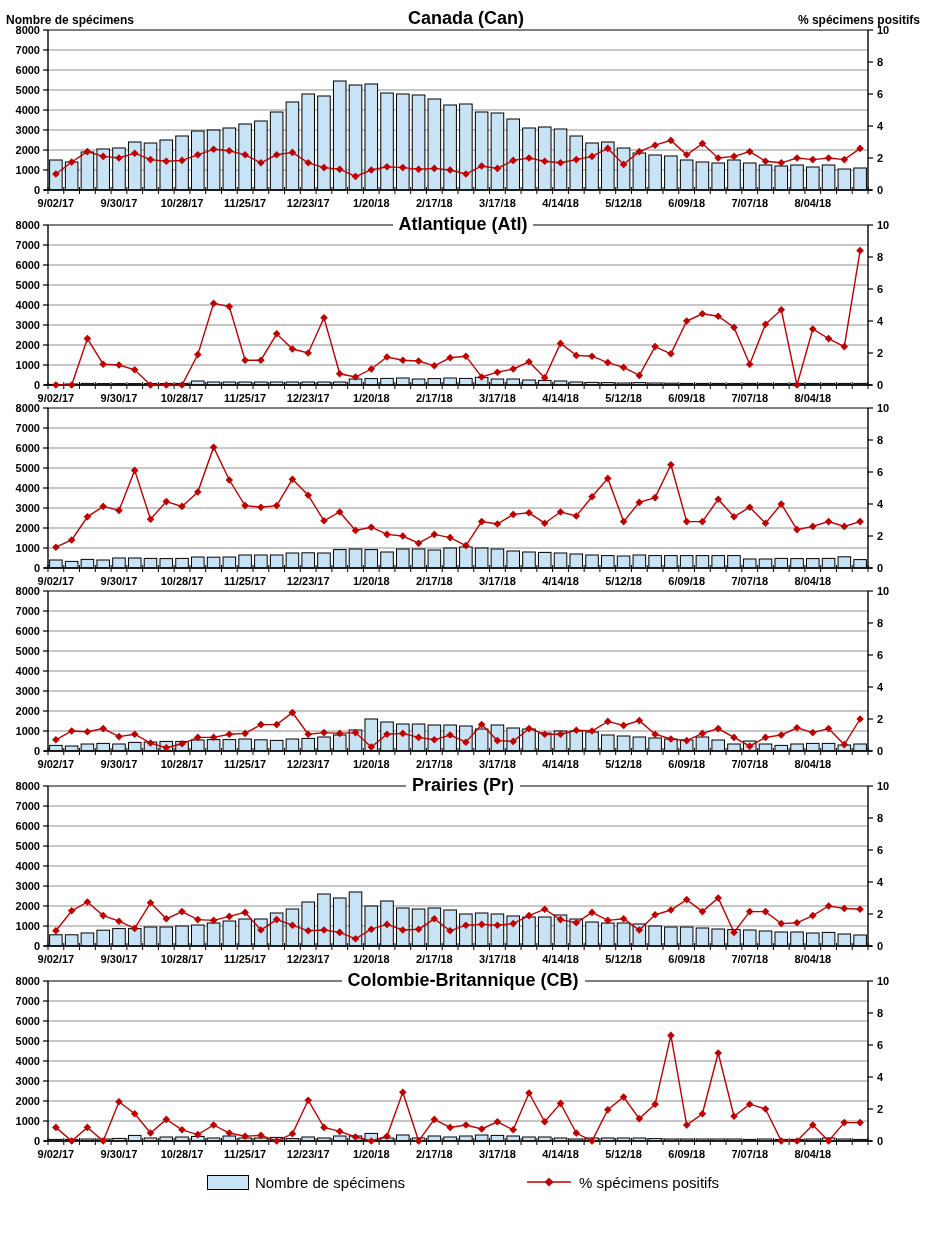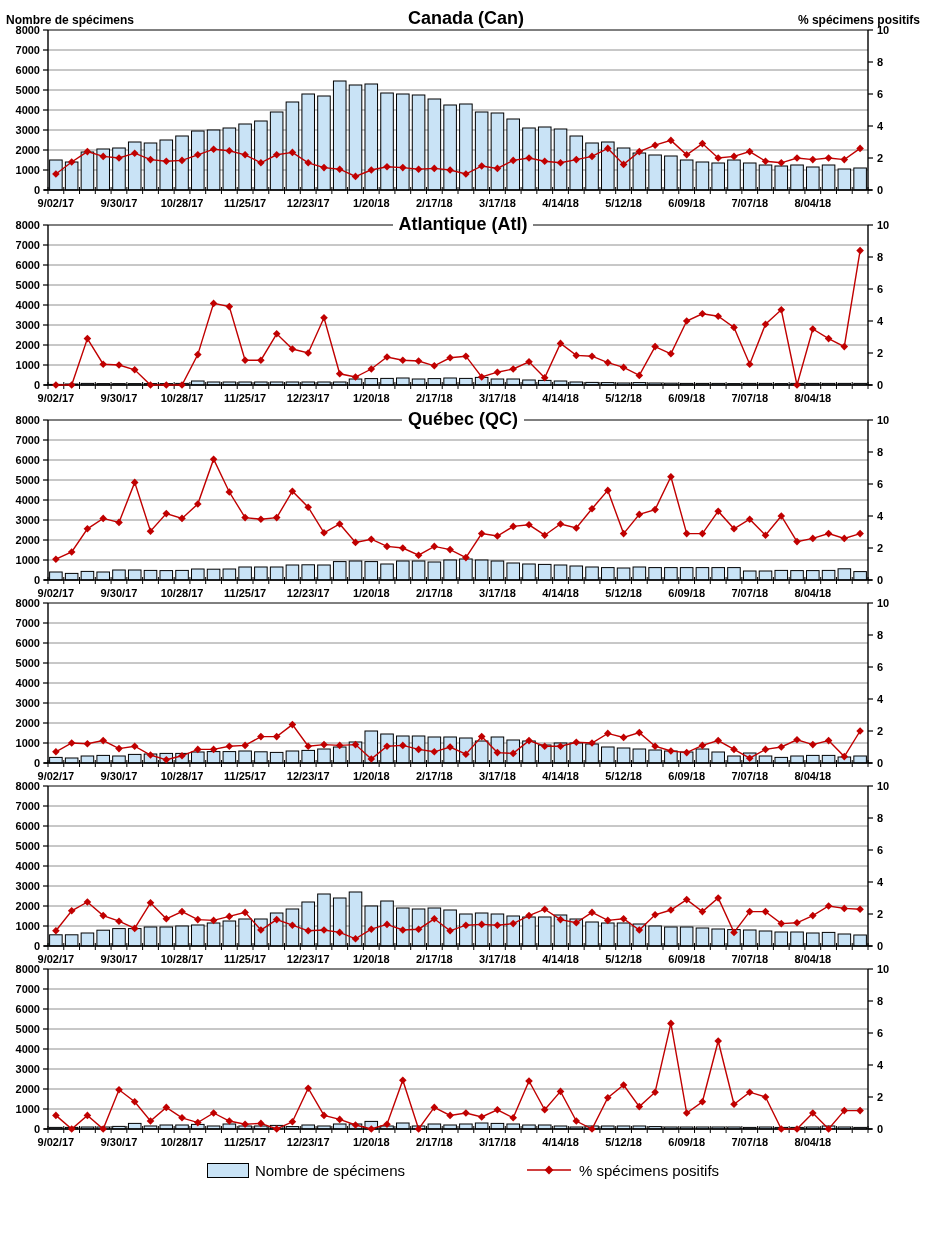--- a/index.html
+++ b/index.html
@@ -487,21 +487,20 @@
             <path d="M797.0 164.2 L800.8 168.0 L797.0 171.8 L793.2 168.0 Z" fill="#C00000"></path>
             <path d="M812.8 108.2 L816.6 112.0 L812.8 115.8 L809.0 112.0 Z" fill="#C00000"></path>
             <path d="M828.6 117.8 L832.4 121.6 L828.6 125.4 L824.8 121.6 Z" fill="#C00000"></path>
             <path d="M844.3 125.8 L848.1 129.6 L844.3 133.4 L840.5 129.6 Z" fill="#C00000"></path>
             <path d="M860.1 29.8 L863.9 33.6 L860.1 37.4 L856.3 33.6 Z" fill="#C00000"></path>
           </g>
         </svg></div>
   </section>
 
   <section class="panel">
-    <div class="panel-title-row"><span class="panel-title">Québec (QC)</span></div>
     <div class="chart"><svg width="926" height="190" viewBox="0 0 926 190">
           <g>
             <line x1="48" x2="868" y1="148" y2="148" stroke="#909090" stroke-width="1"></line>
             <line x1="48" x2="868" y1="128" y2="128" stroke="#909090" stroke-width="1"></line>
             <line x1="48" x2="868" y1="108" y2="108" stroke="#909090" stroke-width="1"></line>
             <line x1="48" x2="868" y1="88" y2="88" stroke="#909090" stroke-width="1"></line>
             <line x1="48" x2="868" y1="68" y2="68" stroke="#909090" stroke-width="1"></line>
             <line x1="48" x2="868" y1="48" y2="48" stroke="#909090" stroke-width="1"></line>
             <line x1="48" x2="868" y1="28" y2="28" stroke="#909090" stroke-width="1"></line>
             <line x1="48" x2="868" y1="8" y2="8" stroke="#000" stroke-width="1"></line>
@@ -950,20 +949,21 @@
             <path d="M797.0 141.0 L800.8 144.8 L797.0 148.6 L793.2 144.8 Z" fill="#C00000"></path>
             <path d="M812.8 145.8 L816.6 149.6 L812.8 153.4 L809.0 149.6 Z" fill="#C00000"></path>
             <path d="M828.6 141.8 L832.4 145.6 L828.6 149.4 L824.8 145.6 Z" fill="#C00000"></path>
             <path d="M844.3 157.8 L848.1 161.6 L844.3 165.4 L840.5 161.6 Z" fill="#C00000"></path>
             <path d="M860.1 132.2 L863.9 136.0 L860.1 139.8 L856.3 136.0 Z" fill="#C00000"></path>
           </g>
         </svg></div>
   </section>
 
   <section class="panel">
+    <div class="panel-title-row"><span class="panel-title">Prairies (Pr)</span></div>
     <div class="chart"><svg width="926" height="190" viewBox="0 0 926 190">
           <g>
             <line x1="48" x2="868" y1="148" y2="148" stroke="#909090" stroke-width="1"></line>
             <line x1="48" x2="868" y1="128" y2="128" stroke="#909090" stroke-width="1"></line>
             <line x1="48" x2="868" y1="108" y2="108" stroke="#909090" stroke-width="1"></line>
             <line x1="48" x2="868" y1="88" y2="88" stroke="#909090" stroke-width="1"></line>
             <line x1="48" x2="868" y1="68" y2="68" stroke="#909090" stroke-width="1"></line>
             <line x1="48" x2="868" y1="48" y2="48" stroke="#909090" stroke-width="1"></line>
             <line x1="48" x2="868" y1="28" y2="28" stroke="#909090" stroke-width="1"></line>
             <line x1="48" x2="868" y1="8" y2="8" stroke="#000" stroke-width="1"></line>
@@ -1181,20 +1181,21 @@
             <path d="M797.0 141.0 L800.8 144.8 L797.0 148.6 L793.2 144.8 Z" fill="#C00000"></path>
             <path d="M812.8 133.8 L816.6 137.6 L812.8 141.4 L809.0 137.6 Z" fill="#C00000"></path>
             <path d="M828.6 124.2 L832.4 128.0 L828.6 131.8 L824.8 128.0 Z" fill="#C00000"></path>
             <path d="M844.3 126.6 L848.1 130.4 L844.3 134.2 L840.5 130.4 Z" fill="#C00000"></path>
             <path d="M860.1 127.4 L863.9 131.2 L860.1 135.0 L856.3 131.2 Z" fill="#C00000"></path>
           </g>
         </svg></div>
   </section>
 
   <section class="panel">
+    <div class="panel-title-row"><span class="panel-title">Colombie-Britannique (CB)</span></div>
     <div class="chart"><svg width="926" height="190" viewBox="0 0 926 190">
           <g>
             <line x1="48" x2="868" y1="148" y2="148" stroke="#909090" stroke-width="1"></line>
             <line x1="48" x2="868" y1="128" y2="128" stroke="#909090" stroke-width="1"></line>
             <line x1="48" x2="868" y1="108" y2="108" stroke="#909090" stroke-width="1"></line>
             <line x1="48" x2="868" y1="88" y2="88" stroke="#909090" stroke-width="1"></line>
             <line x1="48" x2="868" y1="68" y2="68" stroke="#909090" stroke-width="1"></line>
             <line x1="48" x2="868" y1="48" y2="48" stroke="#909090" stroke-width="1"></line>
             <line x1="48" x2="868" y1="28" y2="28" stroke="#909090" stroke-width="1"></line>
             <line x1="48" x2="868" y1="8" y2="8" stroke="#000" stroke-width="1"></line>

